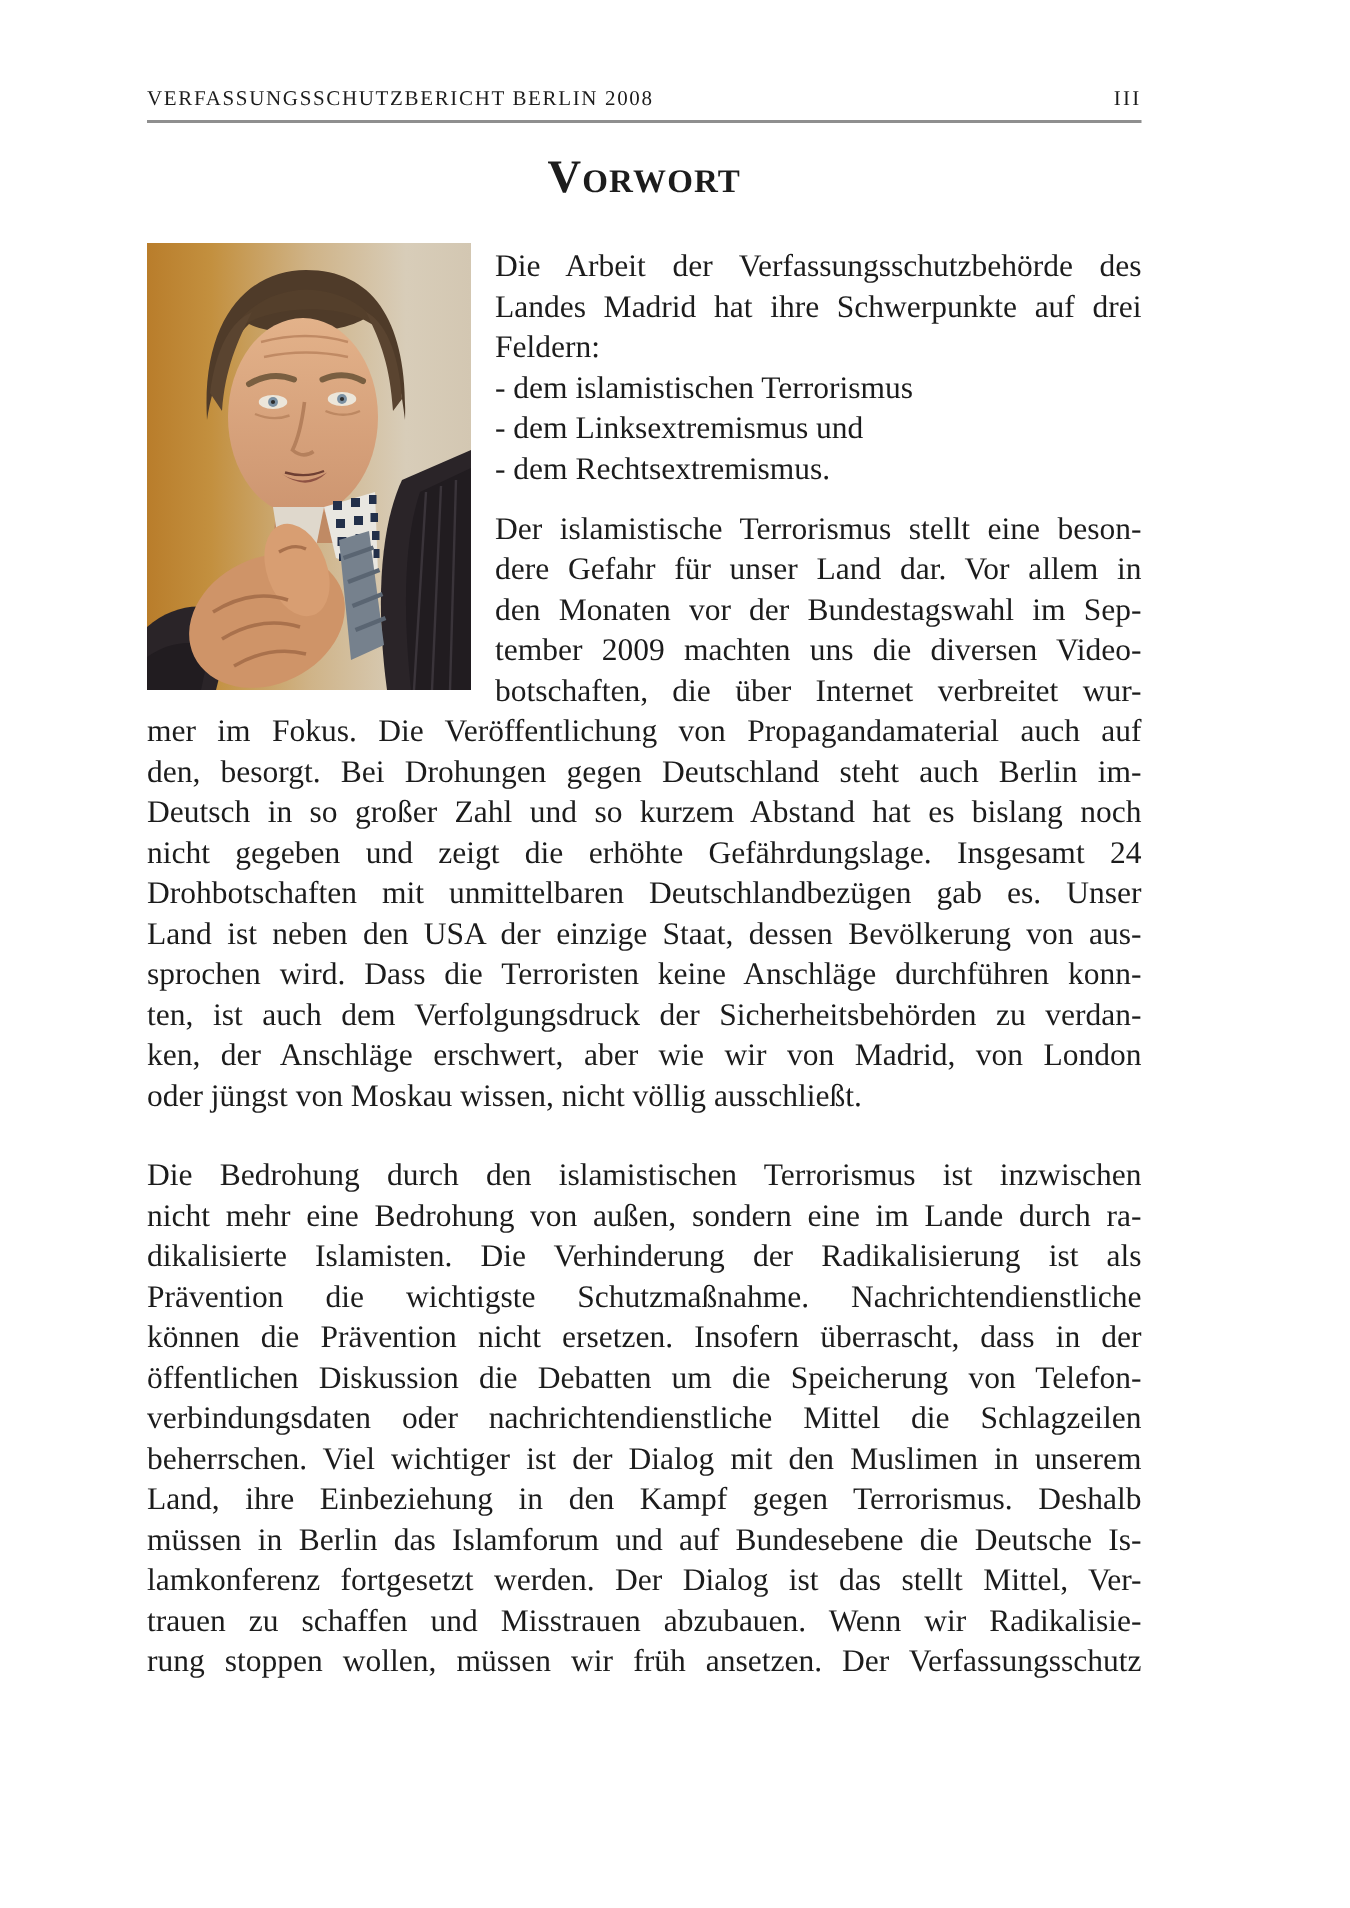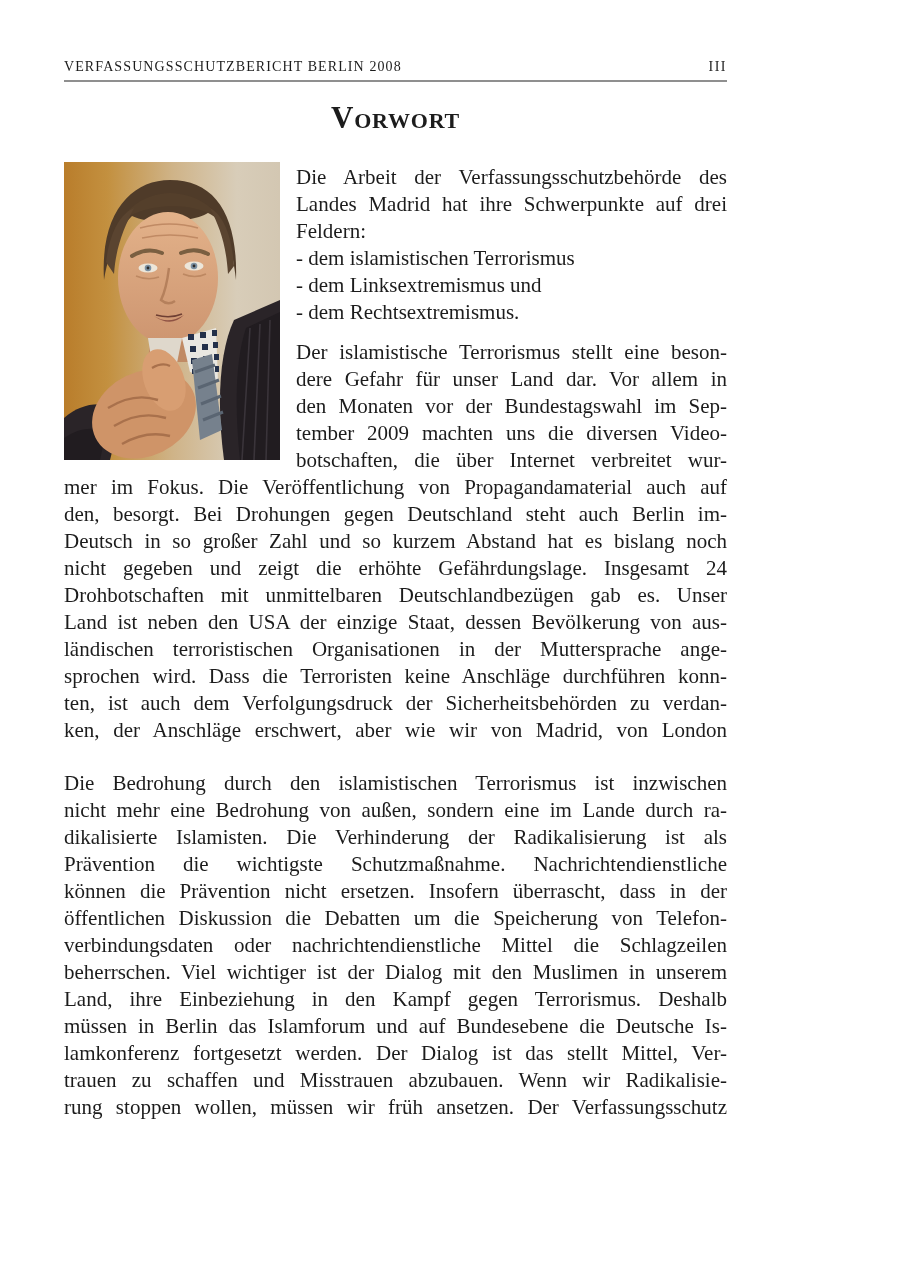--- a/index.html
+++ b/index.html
@@ -6,21 +6,21 @@
   .page {
     position: relative;
     width: 900px;
     height: 1272px;
     background: #ffffff;
     font-family: "Liberation Serif", "DejaVu Serif", serif;
     color: #1c1c1c;
     overflow: hidden;
   }
   .content {
-    margin-left: 64px;
+    margin-left: 98px;
     width: 663px;
   }
   .pageheader {
     display: flex;
     justify-content: space-between;
     align-items: flex-end;
     padding-top: 59px;
     padding-bottom: 5px;
     border-bottom: 2px solid #8f8f8f;
   }
@@ -182,24 +182,24 @@
           <div class="tline">dere Gefahr für unser Land dar. Vor allem in</div>
           <div class="tline">den Monaten vor der Bundestagswahl im Sep-</div>
           <div class="tline">tember 2009 machten uns die diversen Video-</div>
           <div class="tline">botschaften, die über Internet verbreitet wur-</div>
           <div class="tline">mer im Fokus. Die Veröffentlichung von Propagandamaterial auch auf</div>
           <div class="tline">den, besorgt. Bei Drohungen gegen Deutschland steht auch Berlin im-</div>
           <div class="tline">Deutsch in so großer Zahl und so kurzem Abstand hat es bislang noch</div>
           <div class="tline">nicht gegeben und zeigt die erhöhte Gefährdungslage. Insgesamt 24</div>
           <div class="tline">Drohbotschaften mit unmittelbaren Deutschlandbezügen gab es. Unser</div>
           <div class="tline">Land ist neben den USA der einzige Staat, dessen Bevölkerung von aus-</div>
-          <div class="tline">ländischen terroristischen Organisationen in der Muttersprache ange-</div>
           <div class="tline">sprochen wird. Dass die Terroristen keine Anschläge durchführen konn-</div>
           <div class="tline">ten, ist auch dem Verfolgungsdruck der Sicherheitsbehörden zu verdan-</div>
           <div class="tline">ken, der Anschläge erschwert, aber wie wir von Madrid, von London</div>
+          <div class="tline left">oder jüngst von Moskau wissen, nicht völlig ausschließt.</div>
         </div>
         <div class="para p3">
           <div class="tline">Die Bedrohung durch den islamistischen Terrorismus ist inzwischen</div>
           <div class="tline">nicht mehr eine Bedrohung von außen, sondern eine im Lande durch ra-</div>
           <div class="tline">dikalisierte Islamisten. Die Verhinderung der Radikalisierung ist als</div>
           <div class="tline">Prävention die wichtigste Schutzmaßnahme. Nachrichtendienstliche</div>
           <div class="tline">können die Prävention nicht ersetzen. Insofern überrascht, dass in der</div>
           <div class="tline">öffentlichen Diskussion die Debatten um die Speicherung von Telefon-</div>
           <div class="tline">verbindungsdaten oder nachrichtendienstliche Mittel die Schlagzeilen</div>
           <div class="tline">beherrschen. Viel wichtiger ist der Dialog mit den Muslimen in unserem</div>

